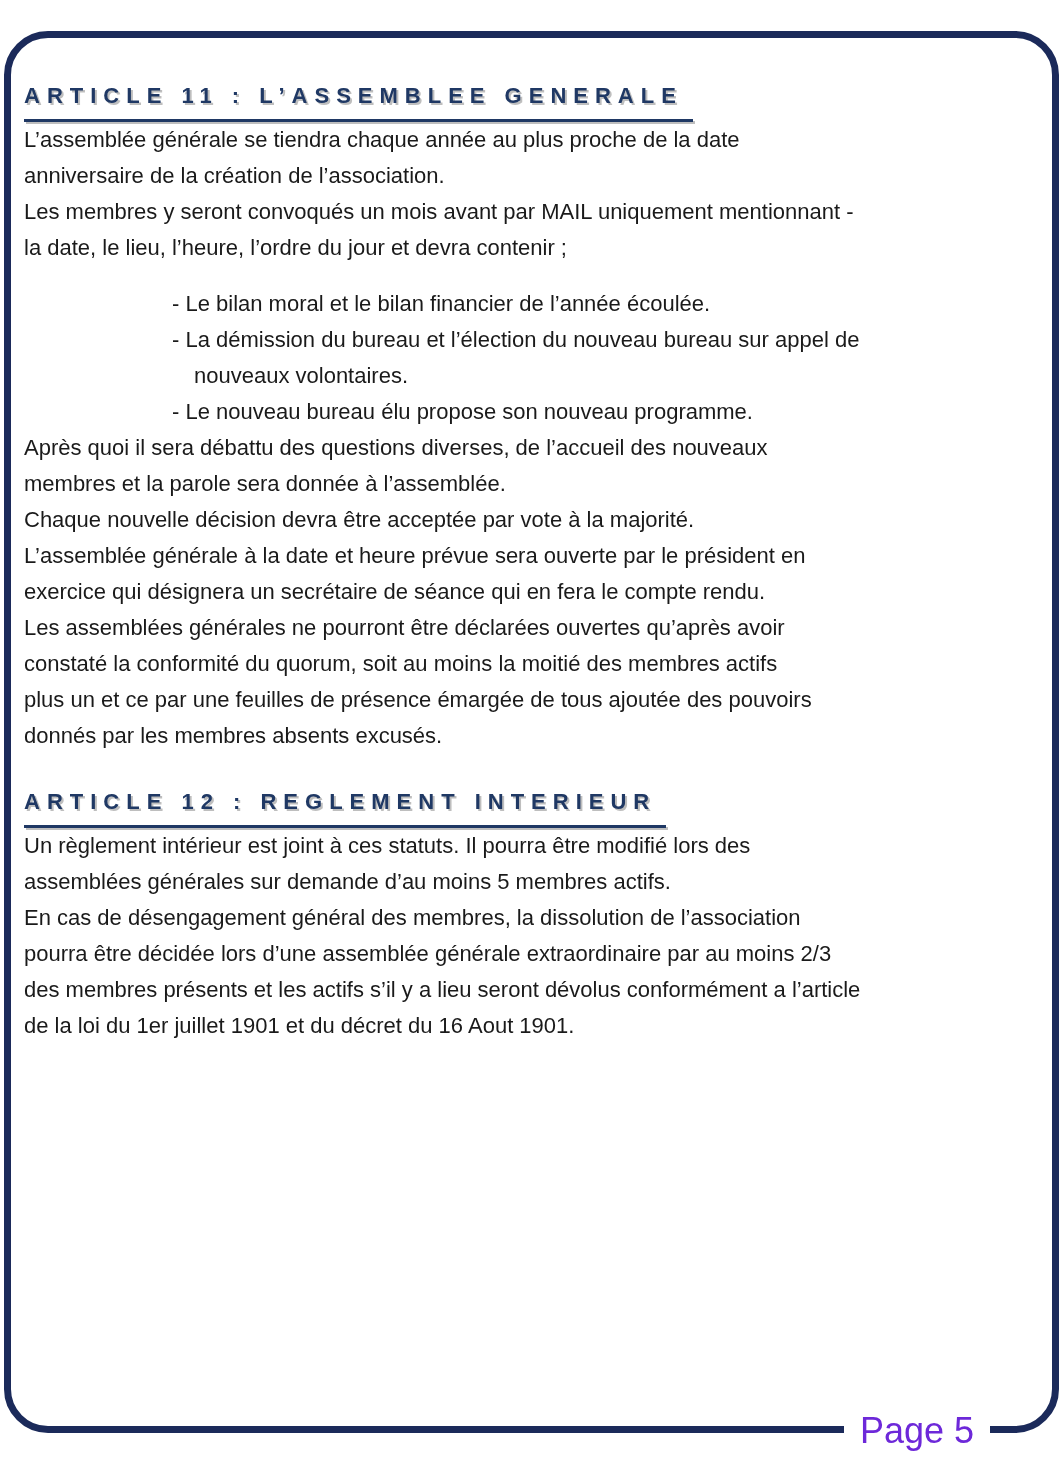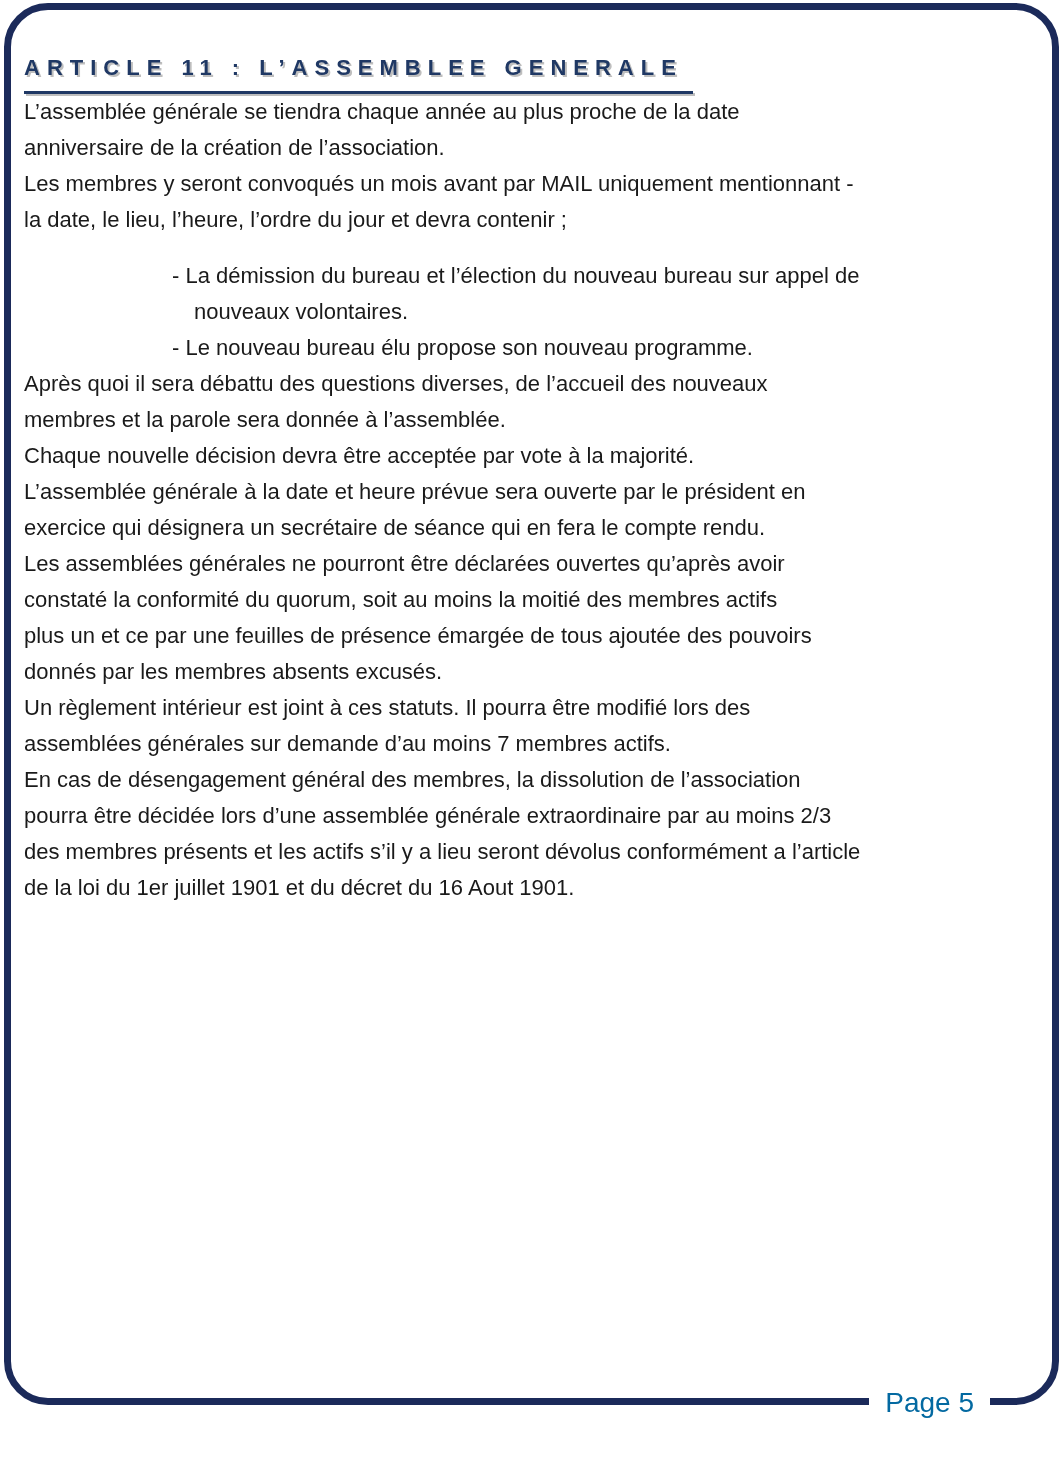--- a/index.html
+++ b/index.html
@@ -2,36 +2,37 @@
 <html><head>
 <meta charset="utf-8">
 <style>
   html,body{margin:0;padding:0;background:#ffffff;}
   .page{
     position:relative;
     width:1061px;height:1432px;
     background:#ffffff;
     font-family:"Liberation Sans",sans-serif;
     overflow:hidden;
+    margin-top:28px;
   }
   .frame{
     position:absolute;
     top:3px;left:4px;right:2px;bottom:27px;
     border:7px solid #1b2a5a;
     border-radius:44px;
     pointer-events:none;
   }
   .page-num{
     position:absolute;
     right:71px;bottom:6px;
     background:#ffffff;
     padding:0 16px;
-    font-size:28px;
+    font-size:36px;
     line-height:46px;
-    color:#0369a1;
+    color:#6d28d9;
     z-index:2;
   }
   .content{
     position:absolute;
     left:24px;top:0;
     width:1016px;
     color:#1a1a1a;
     font-size:22px;
     line-height:36px;
     z-index:1;
@@ -69,41 +70,43 @@
   <div class="content">
 
     <h2 class="art mt50">ARTICLE 11 : L’ASSEMBLEE GENERALE</h2>
 
     <p class="body mt36">L’assemblée générale se tiendra chaque année au plus proche de la date
 anniversaire de la création de l’association.
 Les membres y seront convoqués un mois avant par MAIL uniquement mentionnant -
 la date, le lieu, l’heure, l’ordre du jour et devra contenir ;</p>
 
     <div class="bullets">
+      <div class="bullet">- Le bilan moral et le bilan financier de l’année écoulée.</div>
       <div class="bullet">- La démission du bureau et l’élection du nouveau bureau sur appel de
 nouveaux volontaires.</div>
       <div class="bullet">- Le nouveau bureau élu propose son nouveau programme.</div>
     </div>
 
     <p class="body mt22">Après quoi il sera débattu des questions diverses, de l’accueil des nouveaux
 membres et la parole sera donnée à l’assemblée.
 Chaque nouvelle décision devra être acceptée par vote à la majorité.</p>
 
     <p class="body mt22">L’assemblée générale à la date et heure prévue sera ouverte par le président en
 exercice qui désignera un secrétaire de séance qui en fera le compte rendu.</p>
 
     <p class="body mt16">Les assemblées générales ne pourront être déclarées ouvertes qu’après avoir
 constaté la conformité du quorum, soit au moins la moitié des membres actifs
 plus un et ce par une feuilles de présence émargée de tous ajoutée des pouvoirs
 donnés par les membres absents excusés.</p>
 
 
+    <h2 class="art mt30">ARTICLE 12 : REGLEMENT INTERIEUR</h2>
 
     <p class="body mt40">Un règlement intérieur est joint à ces statuts. Il pourra être modifié lors des
-assemblées générales sur demande d’au moins 7 membres actifs.</p>
+assemblées générales sur demande d’au moins 5 membres actifs.</p>
 
 
     <p class="body mt40">En cas de désengagement général des membres, la dissolution de l’association
 pourra être décidée lors d’une assemblée générale extraordinaire par au moins 2/3
 des membres présents et les actifs s’il y a lieu seront dévolus conformément a l’article
 de la loi du 1er juillet 1901 et du décret du 16 Aout 1901.</p>
 
 
   </div>
 

